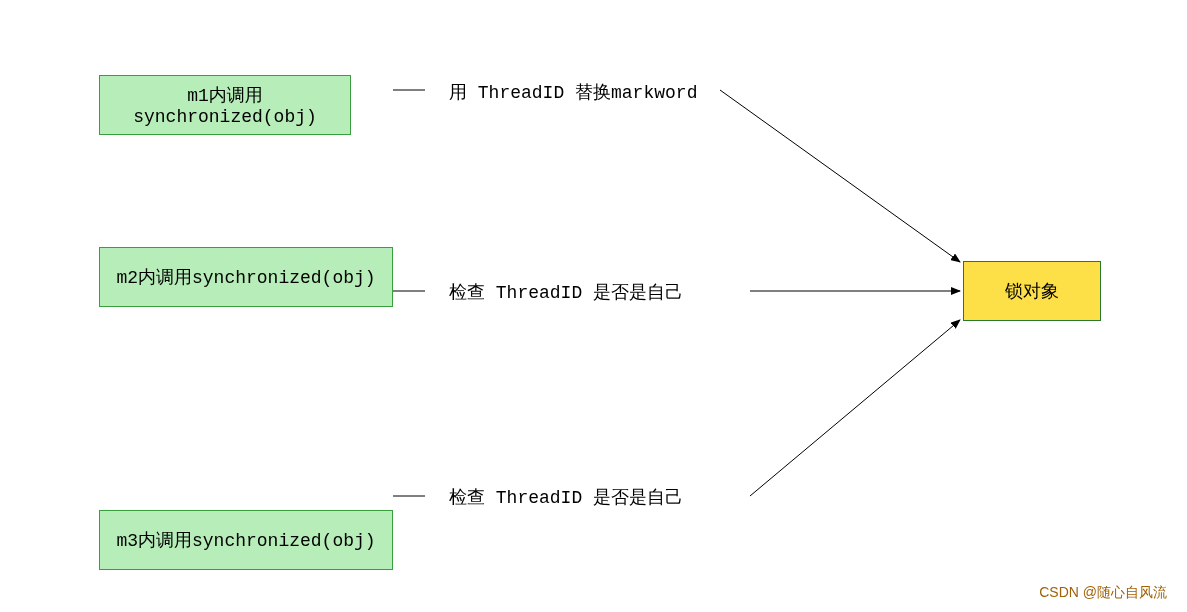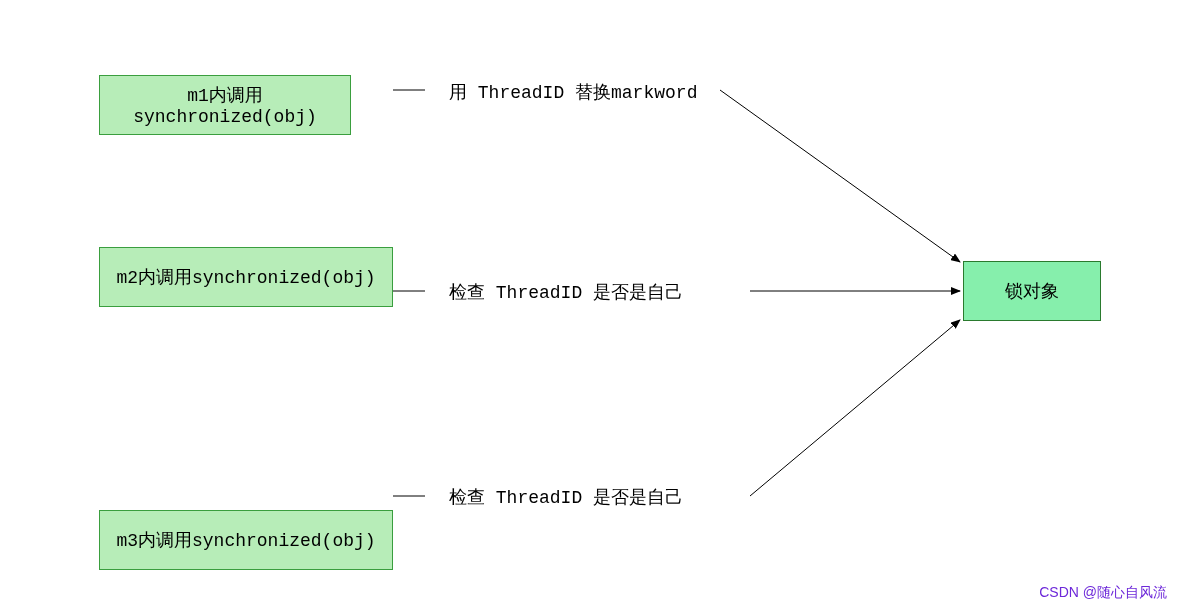--- a/index.html
+++ b/index.html
@@ -16,36 +16,36 @@
       position: absolute;
       background: #b7edb8;
       border: 1.5px solid #3a9e3e;
       display: flex;
       align-items: center;
       justify-content: center;
       text-align: center;
     }
     .node-dark {
       position: absolute;
-      background: #86efac;
+      background: #fde047;
       border: 1.5px solid #2a7a2e;
       display: flex;
       align-items: center;
       justify-content: center;
       text-align: center;
       color: #000;
     }
     .edge-label {
       position: absolute;
       white-space: nowrap;
       margin-left: 20px;
     }
     .watermark {
       position: absolute;
-      color: #6d28d9;
+      color: #a16207;
       font-family: "PingFang SC", "Microsoft YaHei", sans-serif;
       font-size: 14px;
     }
     svg.arrows {
       position: absolute;
       top: 0;
       left: 0;
       width: 1187px;
       height: 612px;
       pointer-events: none;

